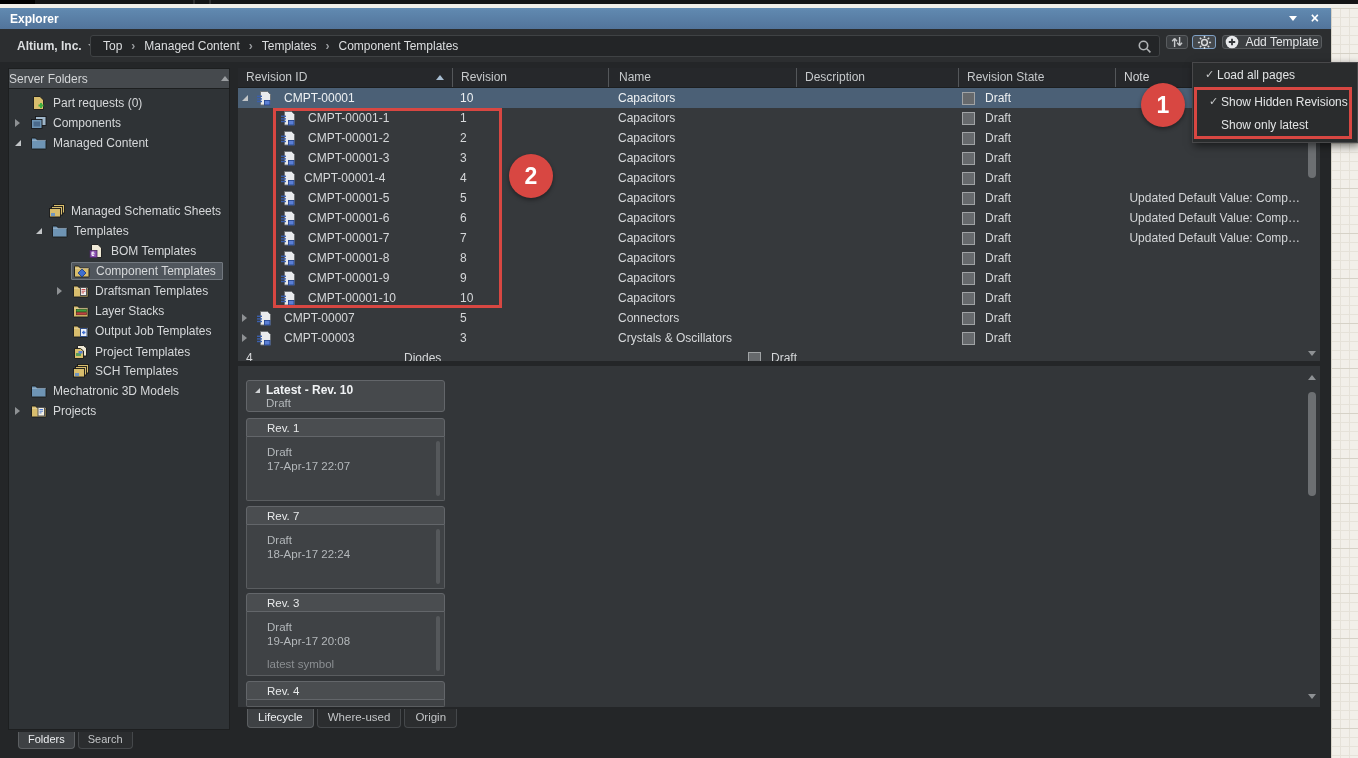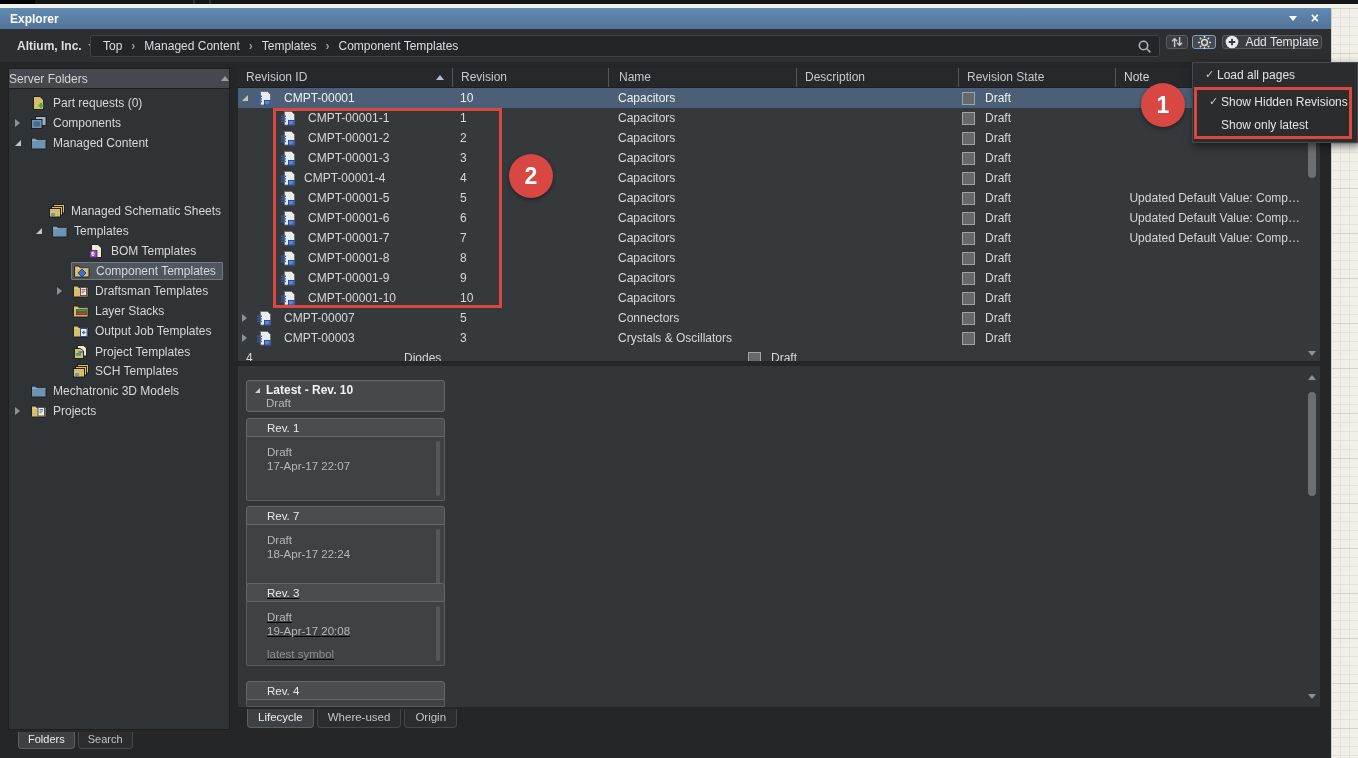--- a/index.html
+++ b/index.html
@@ -845,21 +845,21 @@
           </div>
         </div>
         <div class="card" style="top: 140px;">
           <div class="card-head">Rev. 7</div>
           <div class="card-body">
             <div>Draft</div>
             <div>18-Apr-17 22:24</div>
             <span class="strip"></span>
           </div>
         </div>
-        <div class="card" style="top: 217px; text-decoration: underline;">
+        <div class="card" style="top: 227px;">
           <div class="card-head">Rev. 3</div>
           <div class="card-body">
             <div>Draft</div>
             <div>19-Apr-17 20:08</div>
             <div class="card-note">latest symbol</div>
             <span class="strip"></span>
           </div>
         </div>
         <div class="card" style="top: 315px;">
           <div class="card-head">Rev. 4</div>

